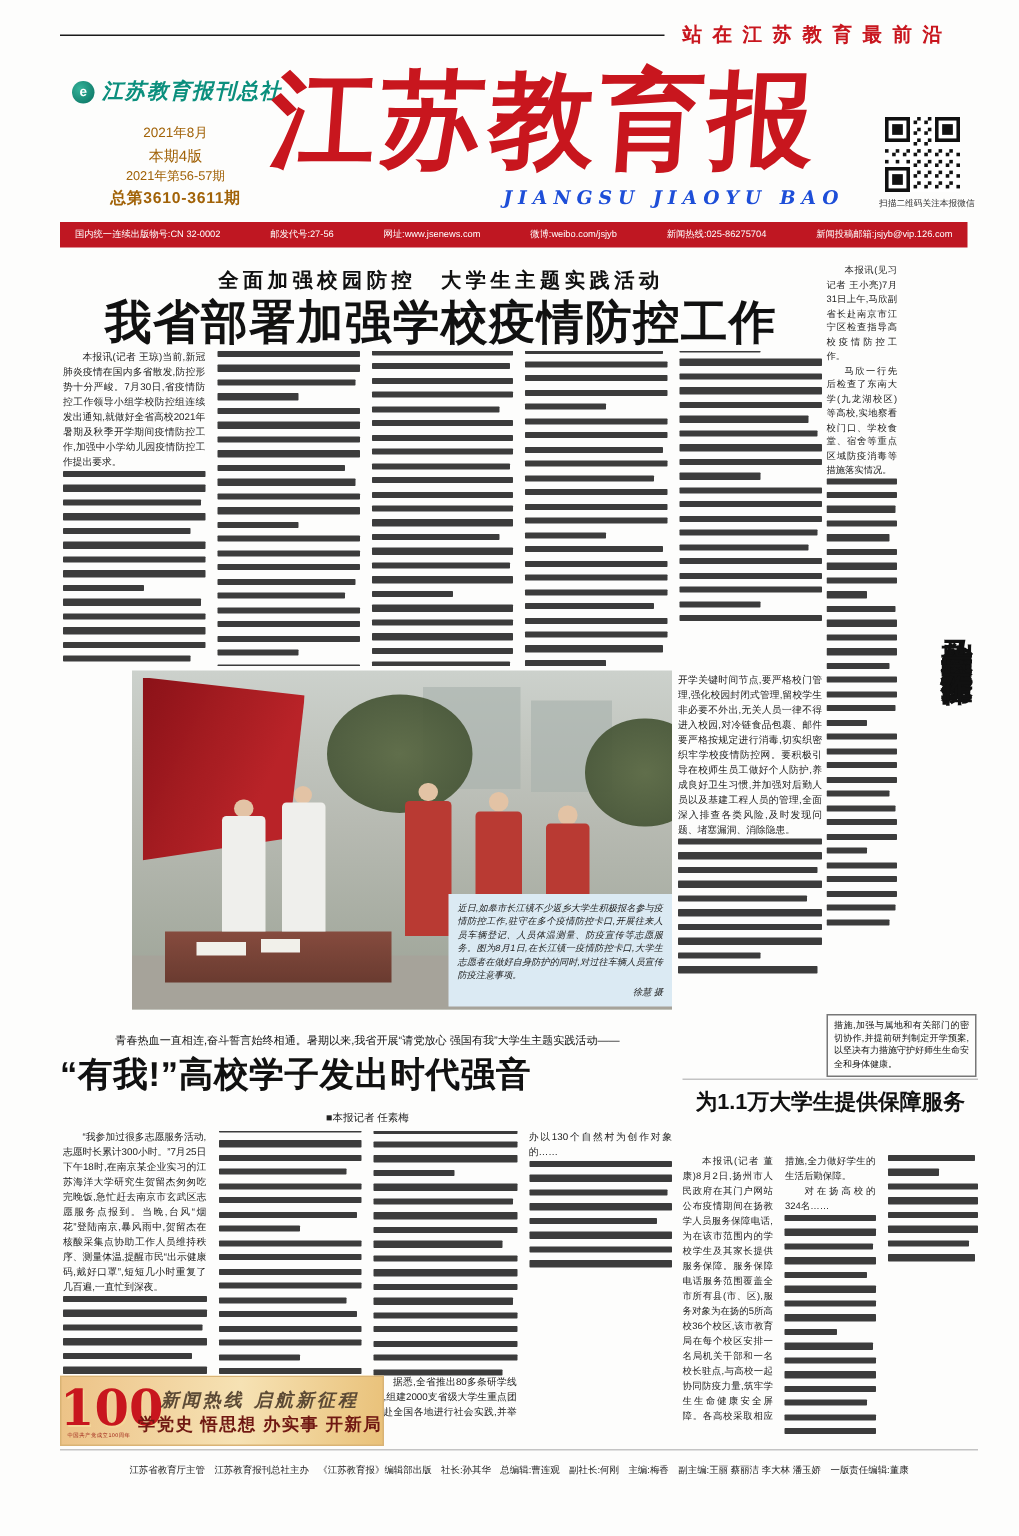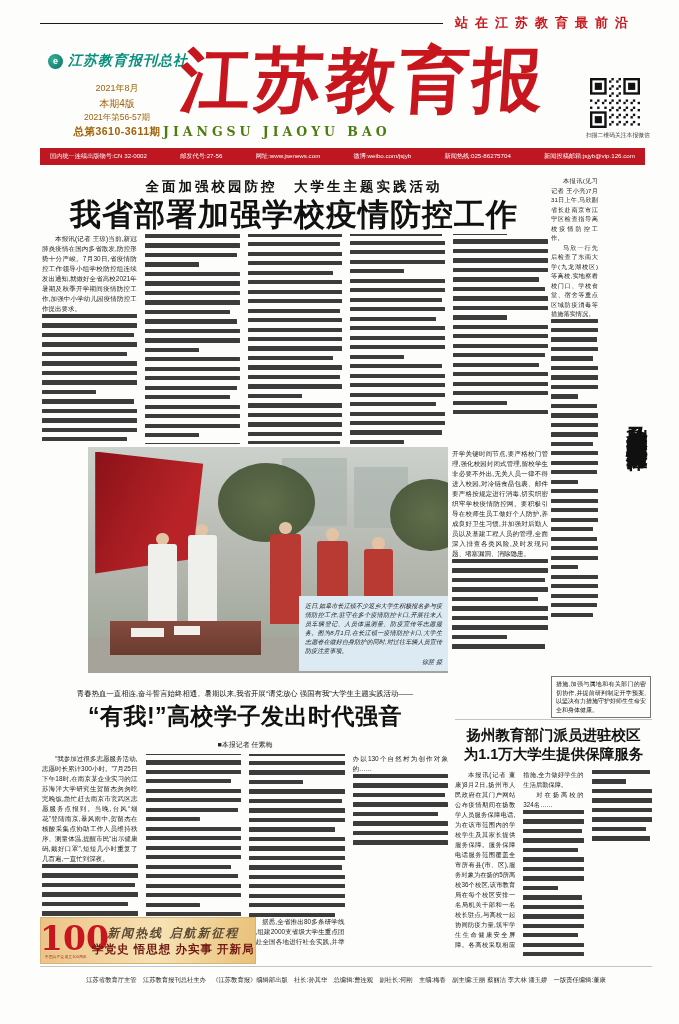--- a/index.html
+++ b/index.html
@@ -23,22 +23,22 @@
   .drow{display:flex;justify-content:center;align-items:flex-end;gap:3px;margin-top:-1px;}
   .drow .wk,.drow .du{font-size:8.5px;padding-bottom:3px;}
   .drow .dd{font-size:26px;font-weight:bold;line-height:24px;}
   .datebox .ed{font-size:10px;margin-top:2px;}
   .datebox .iss{font-size:8.5px;margin-top:1px;}
   .datebox .tot{font-size:10.5px;font-weight:bold;margin-top:1px;letter-spacing:.5px;}
 
   .mast{position:absolute;left:163px;top:40px;width:400px;text-align:center;color:#c8161e;
         font-family:"DejaVu Serif",serif;font-weight:bold;font-size:70px;line-height:80px;
         letter-spacing:3px;transform:skewX(-4deg);white-space:nowrap;}
-  .roman{position:absolute;left:163px;top:124px;width:400px;text-align:left;color:#4d7c0f;
-         font-size:12.5px;font-weight:bold;letter-spacing:4px;
+  .roman{position:absolute;left:163px;top:124px;width:400px;text-align:right;color:#1d4ed8;
+         font-size:12.5px;font-weight:bold;font-style:italic;letter-spacing:4px;
          font-family:"DejaVu Serif",serif;}
   .qrwrap{position:absolute;left:586px;top:78px;width:58px;text-align:center;}
   .qrwrap svg{width:50px;height:50px;display:block;margin:0 auto;background:#fff;}
   .qrcap{font-size:5.8px;color:#333;margin-top:3px;white-space:nowrap;}
 
   
   .infobar{position:absolute;left:40px;right:34px;top:148px;height:17px;background:#bf1722;
            display:flex;justify-content:space-between;align-items:center;padding:0 10px;
            color:#fff;font-size:6.2px;white-space:nowrap;}
 
@@ -84,21 +84,21 @@
             font-size:6.2px;line-height:9.5px;text-align:justify;color:#1b1b1b;}
   .maxinCol p{margin:0;text-indent:12px;}
   .maxinHead{position:absolute;left:601px;top:172px;height:500px;width:50px;
              writing-mode:vertical-rl;text-orientation:upright;font-size:21px;font-weight:900;
              letter-spacing:1px;text-align:center;}
   .maxinBox{position:absolute;left:551px;top:676px;width:100px;height:42px;border:1px solid #777;
             padding:3px 4px;box-sizing:border-box;font-size:6px;line-height:8.6px;text-align:justify;}
 
   
   .kickerC{position:absolute;left:40px;top:689px;width:410px;text-align:center;font-size:7.4px;color:#111;}
-  .headC{position:absolute;left:40px;top:701px;width:410px;text-align:center;
+  .headC{position:absolute;left:40px;top:701px;width:410px;
          font-size:23px;font-weight:900;letter-spacing:.5px;}
   .bylineC{position:absolute;left:40px;top:740px;width:410px;text-align:center;font-size:7px;color:#222;}
   .bodyC{position:absolute;left:42px;top:754px;width:406px;height:208px;
          column-count:4;column-gap:8px;column-fill:auto;overflow:hidden;}
 
   
   .banner{position:absolute;left:40px;top:917px;width:216px;height:47px;display:flex;align-items:center;
           background:linear-gradient(95deg,#e3b briefly);}
   .banner{background:linear-gradient(95deg,#ecc286 0%,#f6e2b4 55%,#e9c179 100%);box-shadow:inset 0 0 0 1px #d9b375;}
   .b-logo{width:52px;text-align:center;line-height:1;}
@@ -500,21 +500,20 @@
       <div class="b-sub">中国共产党成立100周年</div>
     </div>
     <div class="b-texts">
       <div class="b-callig">新闻热线 启航新征程</div>
       <div class="b-slogan">学党史 悟思想 办实事 开新局</div>
     </div>
   </div>
 
   <div class="yzrule"></div>
   <div class="headD">
-    <span>扬州教育部门派员进驻校区</span>
     <span>为1.1万大学生提供保障服务</span>
   </div>
   <div class="bodyD bodytxt">
     <p>本报讯(记者 董康)8月2日,扬州市人民政府在其门户网站公布疫情期间在扬教学人员服务保障电话,为在该市范围内的学校学生及其家长提供服务保障。服务保障电话服务范围覆盖全市所有县(市、区),服务对象为在扬的5所高校36个校区,该市教育局在每个校区安排一名局机关干部和一名校长驻点,与高校一起协同防疫力量,筑牢学生生命健康安全屏障。各高校采取相应措施,全力做好学生的生活后勤保障。</p>
     <p>对在扬高校的324名……</p>
     <div class="fill">
         <i></i>
         <i></i>
         <i></i>
         <i></i>

